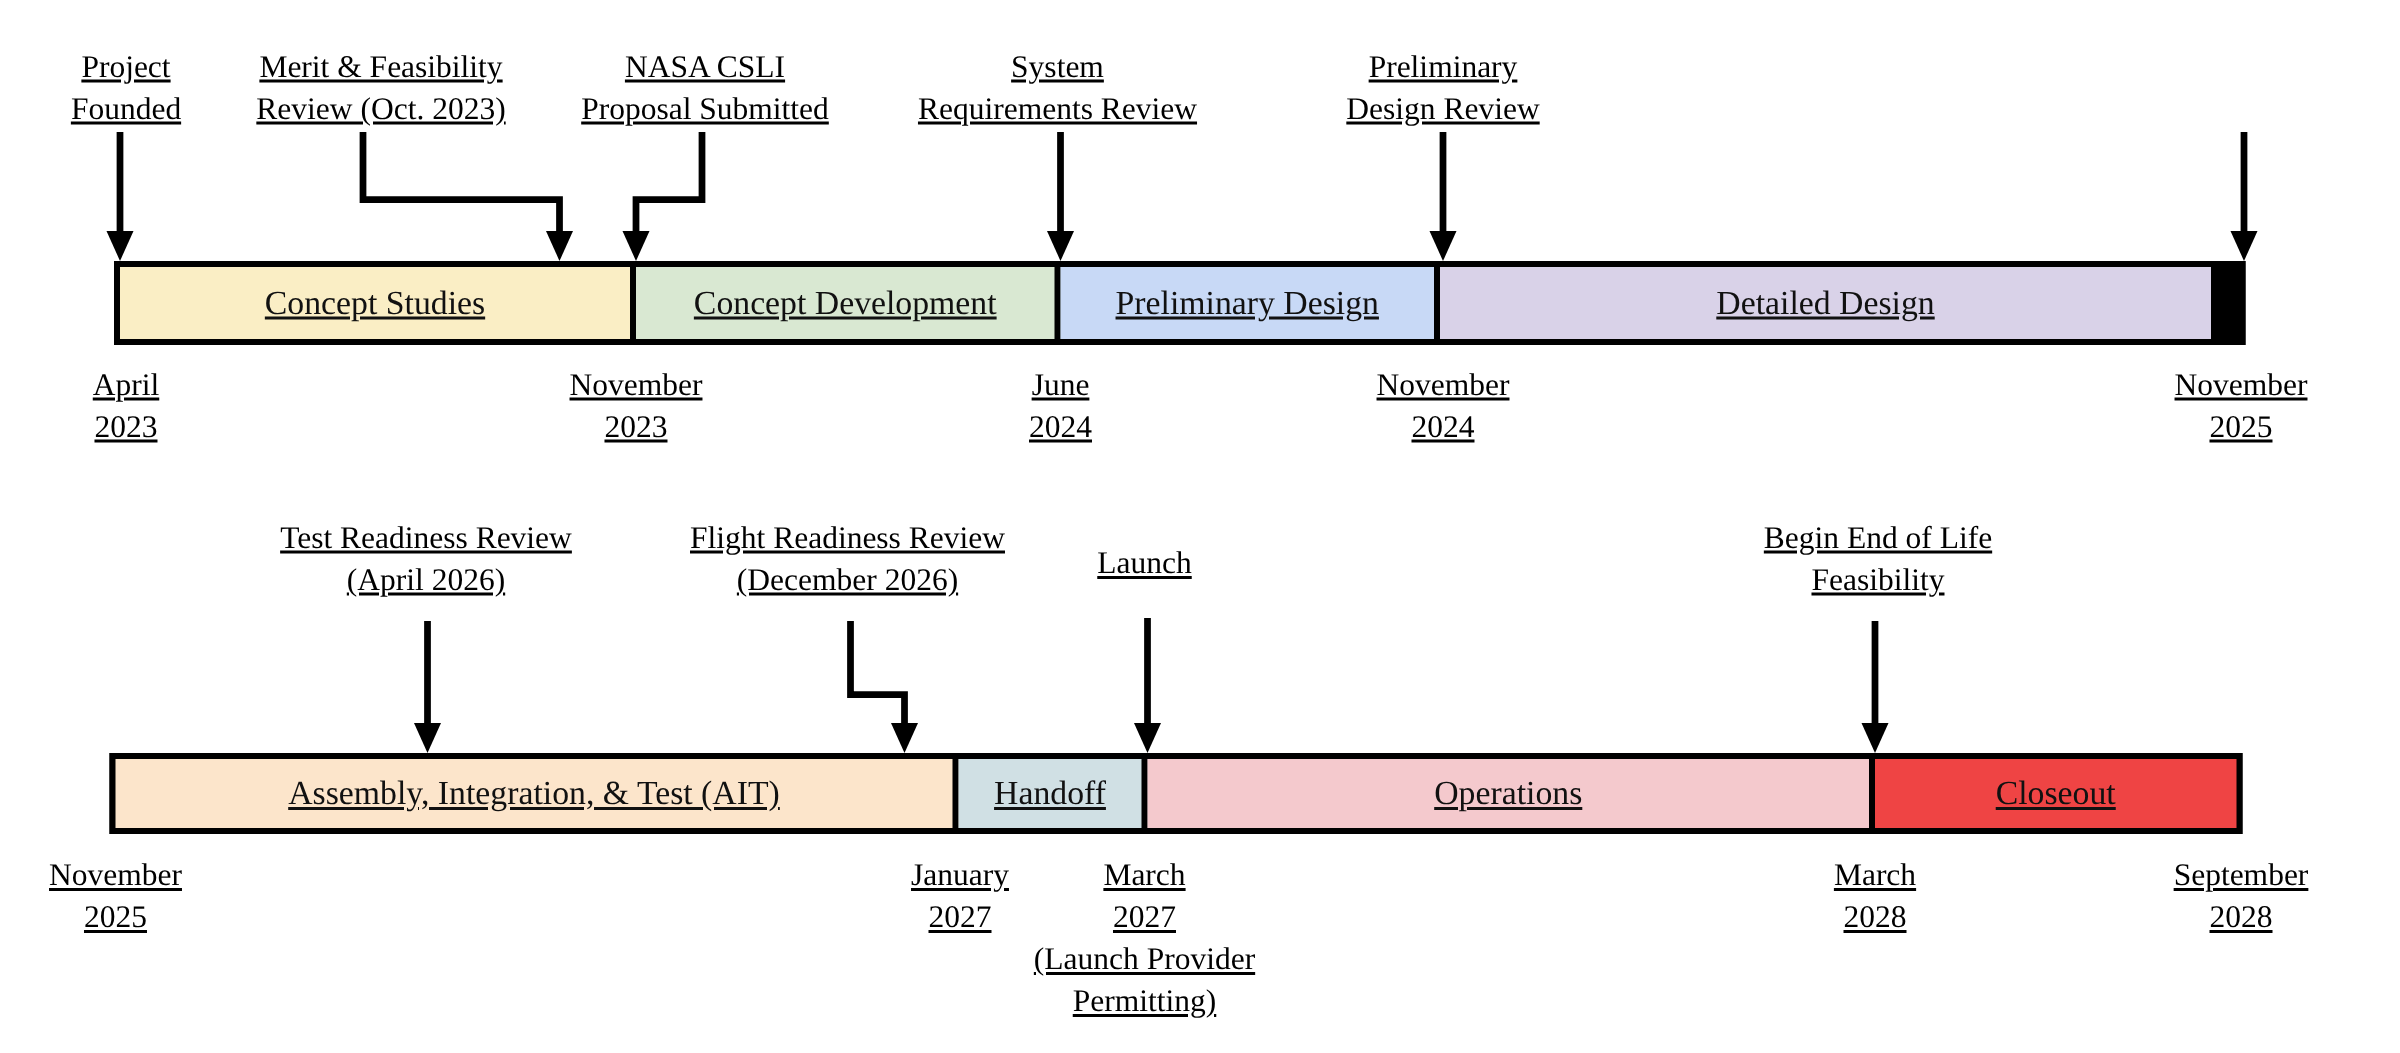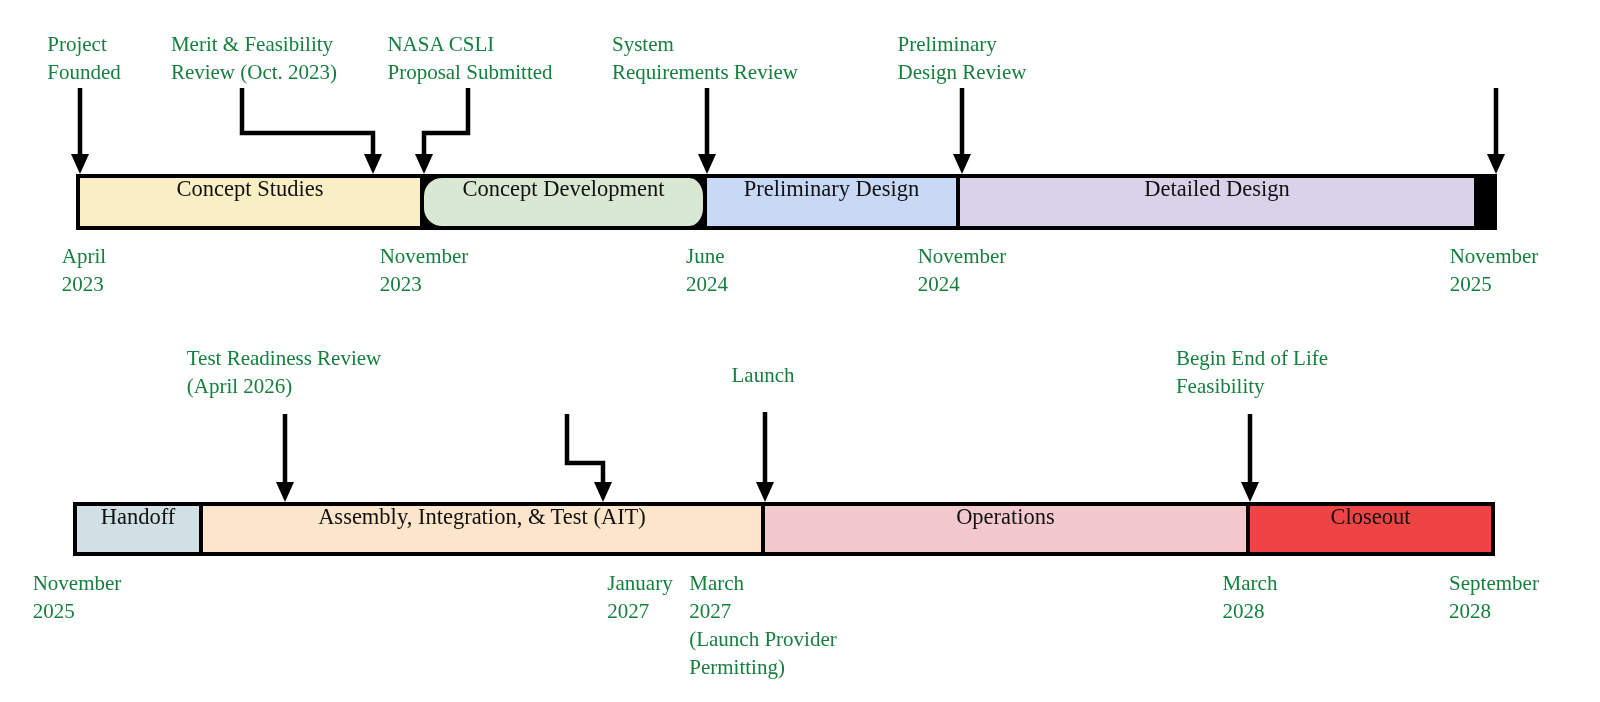--- a/index.html
+++ b/index.html
@@ -16,37 +16,41 @@
     position: absolute;
     left: 0; top: 0;
     width: 1600px; height: 702px;
     pointer-events: none;
   }
   .arrow-layer path { stroke: #000000; stroke-width: 4.5; fill: none; }
   .arrow-layer polygon { fill: #000000; stroke: none; }
   .ann, .date {
     position: absolute;
     transform: translateX(-50%);
+    text-align: center;
     white-space: pre-line;
     font: 21px/28px "Liberation Serif", serif;
-    color: #15803d;
+    color: #000000;
+    text-decoration: underline;
   }
   .bar {
     position: absolute;
     display: flex;
     box-sizing: border-box;
     border: 4px solid #000000;
     background: #000000;
   }
   .seg {
     height: 100%;
     box-sizing: border-box;
     display: flex;
+    align-items: center;
     justify-content: center;
     overflow: hidden;
+    text-decoration: underline;
   }
   .seg:not(:last-child) { border-right: 4px solid #000000; }
   .seg-label {
     font: 22.5px/1 "Liberation Serif", serif;
     color: #111111;
     white-space: nowrap;
   }
 </style>
 </head>
 <body>
@@ -106,21 +110,21 @@
 Proposal Submitted</div>
   <div class="ann" style="left:705px;top:30px">System
 Requirements Review</div>
   <div class="ann" style="left:962px;top:30px">Preliminary
 Design Review</div>
 
   <div class="bar" style="left:76px;top:174px;width:1421px;height:56px">
     <div class="seg" style="width: 344px; background-color: rgb(250, 238, 197);">
       <span class="seg-label">Concept Studies</span>
     </div>
-    <div class="seg" style="width: 283px; background-color: rgb(217, 232, 210); border-radius: 18px;">
+    <div class="seg" style="width: 283px; background-color: rgb(217, 232, 210);">
       <span class="seg-label">Concept Development</span>
     </div>
     <div class="seg" style="width: 253px; background-color: rgb(200, 217, 246);">
       <span class="seg-label">Preliminary Design</span>
     </div>
     <div class="seg" style="width: 514px; background-color: rgb(217, 210, 232);">
       <span class="seg-label">Detailed Design</span>
     </div>
   </div>
 
@@ -130,30 +134,32 @@
 2023</div>
   <div class="date" style="left:707px;top:242px">June
 2024</div>
   <div class="date" style="left:962px;top:242px">November
 2024</div>
   <div class="date" style="left:1494px;top:242px">November
 2025</div>
 
   <div class="ann" style="left:284px;top:344px">Test Readiness Review
 (April 2026)</div>
+  <div class="ann" style="left:565px;top:344px">Flight Readiness Review
+(December 2026)</div>
   <div class="ann" style="left:763px;top:361px">Launch</div>
   <div class="ann" style="left:1252px;top:344px">Begin End of Life
 Feasibility</div>
 
   <div class="bar" style="left:73px;top:502px;width:1422px;height:54px">
+    <div class="seg" style="width: 562px; background-color: rgb(252, 229, 203);">
+      <span class="seg-label">Assembly, Integration, &amp; Test (AIT)</span>
+    </div>
     <div class="seg" style="width: 126px; background-color: rgb(208, 224, 228);">
       <span class="seg-label">Handoff</span>
-    </div>
-    <div class="seg" style="width: 562px; background-color: rgb(252, 229, 203);">
-      <span class="seg-label">Assembly, Integration, &amp; Test (AIT)</span>
     </div>
     <div class="seg" style="width: 485px; background-color: rgb(244, 201, 205);">
       <span class="seg-label">Operations</span>
     </div>
     <div class="seg" style="width: 241px; background-color: #ef4444;">
       <span class="seg-label">Closeout</span>
     </div>
   </div>
 
   <div class="date" style="left:77px;top:569px">November

